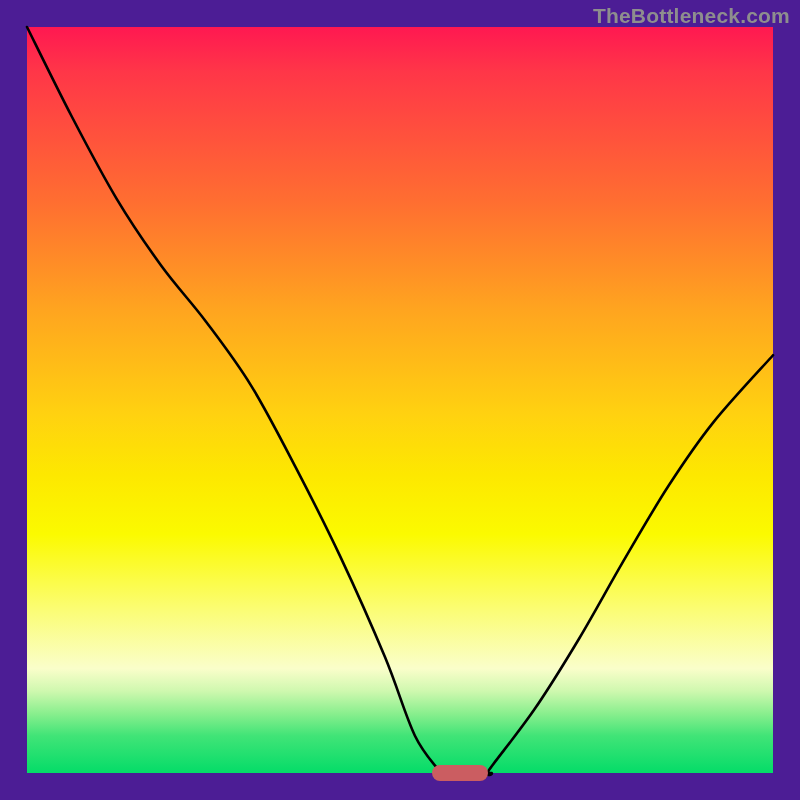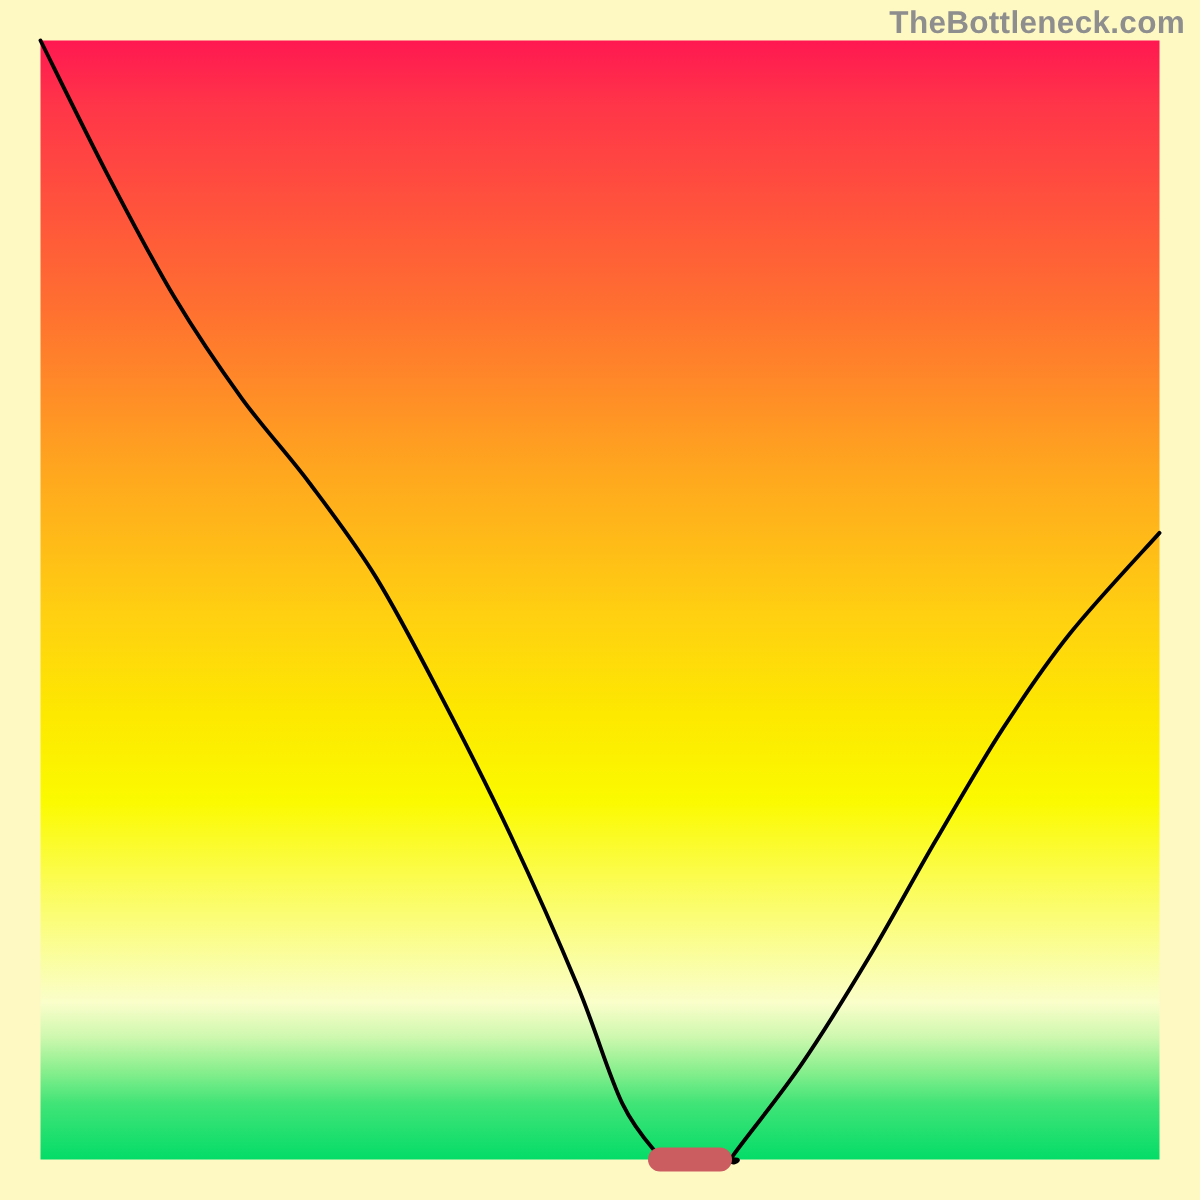--- a/index.html
+++ b/index.html
@@ -7,21 +7,21 @@
     padding: 0;
     width: 800px;
     height: 800px;
     background: #000;
     overflow: hidden;
   }
   .frame {
     position: relative;
     width: 800px;
     height: 800px;
-    background: #fef9c3;
+    background: #4c1d95;
   }
   .plot-area {
     position: absolute;
     left: 27px;
     top: 27px;
     width: 746px;
     height: 746px;
     background: linear-gradient(
       to bottom,
       #ff1851 0%,

